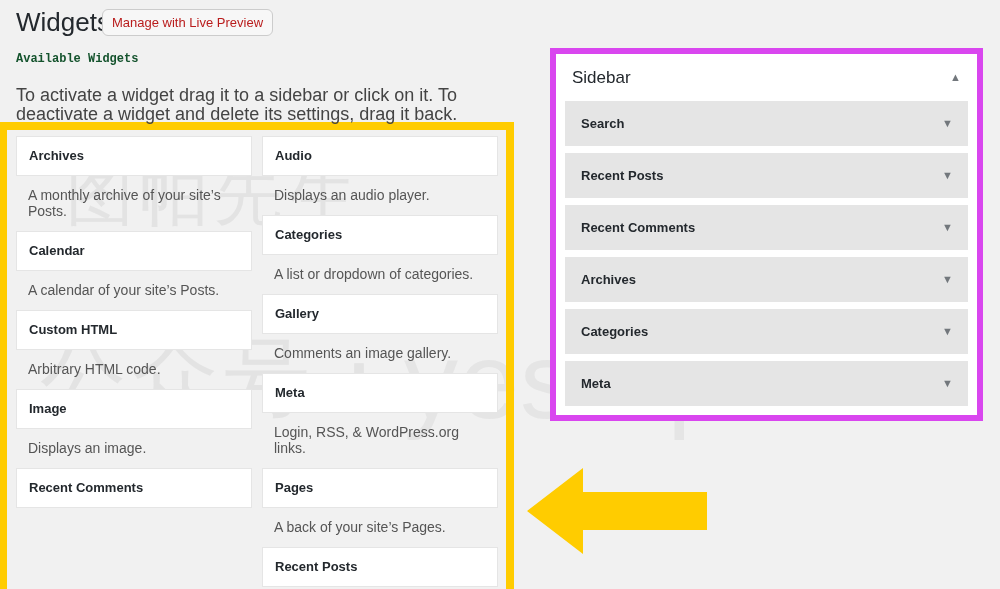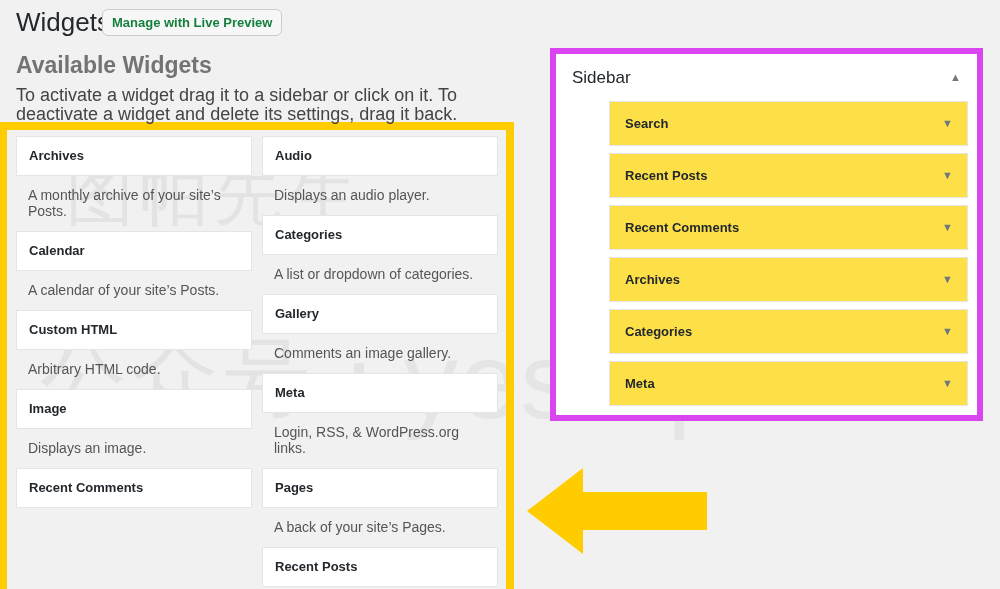--- a/index.html
+++ b/index.html
@@ -60,37 +60,38 @@
     line-height: 32px;
   }
   #live-preview-btn {
     position: absolute;
     left: 102px; top: 9px;
     height: 27px;
     padding: 0 9px;
     background: #f7f7f7;
     border: 1px solid #ccc;
     border-radius: 6px;
-    color: #15803d;
+    color: #b91c1c;
     font-size: 13px;
-    font-weight: 700;
+    font-weight: 400;
     line-height: 25px;
     font-family: "Liberation Sans", sans-serif;
     cursor: pointer;
     white-space: nowrap;
   }
 
   
   #available-heading {
     position: absolute;
     left: 16px; top: 52px;
-    font-size: 23px;
+    font-size: 12px;
     font-weight: bold;
-    color: #737373;
+    color: #14532d;
     z-index: 10;
+    font-family: Liberation Mono, monospace;
   }
   #available-desc {
     position: absolute;
     left: 16px; top: 86px;
     width: 492px;
     font-size: 18px;
     line-height: 19px;
     color: #444;
     z-index: 10;
   }
@@ -164,31 +165,30 @@
     height: 47px;
     line-height: 47px;
     font-size: 11px;
     color: #72777c;
   }
   #sidebar-widgets {
     padding: 0 9px 9px 9px;
   }
   .sb-item {
     position: relative;
-    background: #fde047;
+    background: #e5e5e5;
     border: 1px solid #e5e5e5;
     height: 45px;
     line-height: 43px;
     padding: 0 15px;
     margin-bottom: 7px;
     font-size: 13px;
     font-weight: bold;
     color: #23282d;
     cursor: move;
-    margin-left: 44px;
   }
   .sb-item:last-child { margin-bottom: 0; }
   .sb-arrow {
     position: absolute;
     right: 14px; top: 0;
     height: 43px;
     line-height: 43px;
     font-size: 11px;
     color: #72777c;
   }

